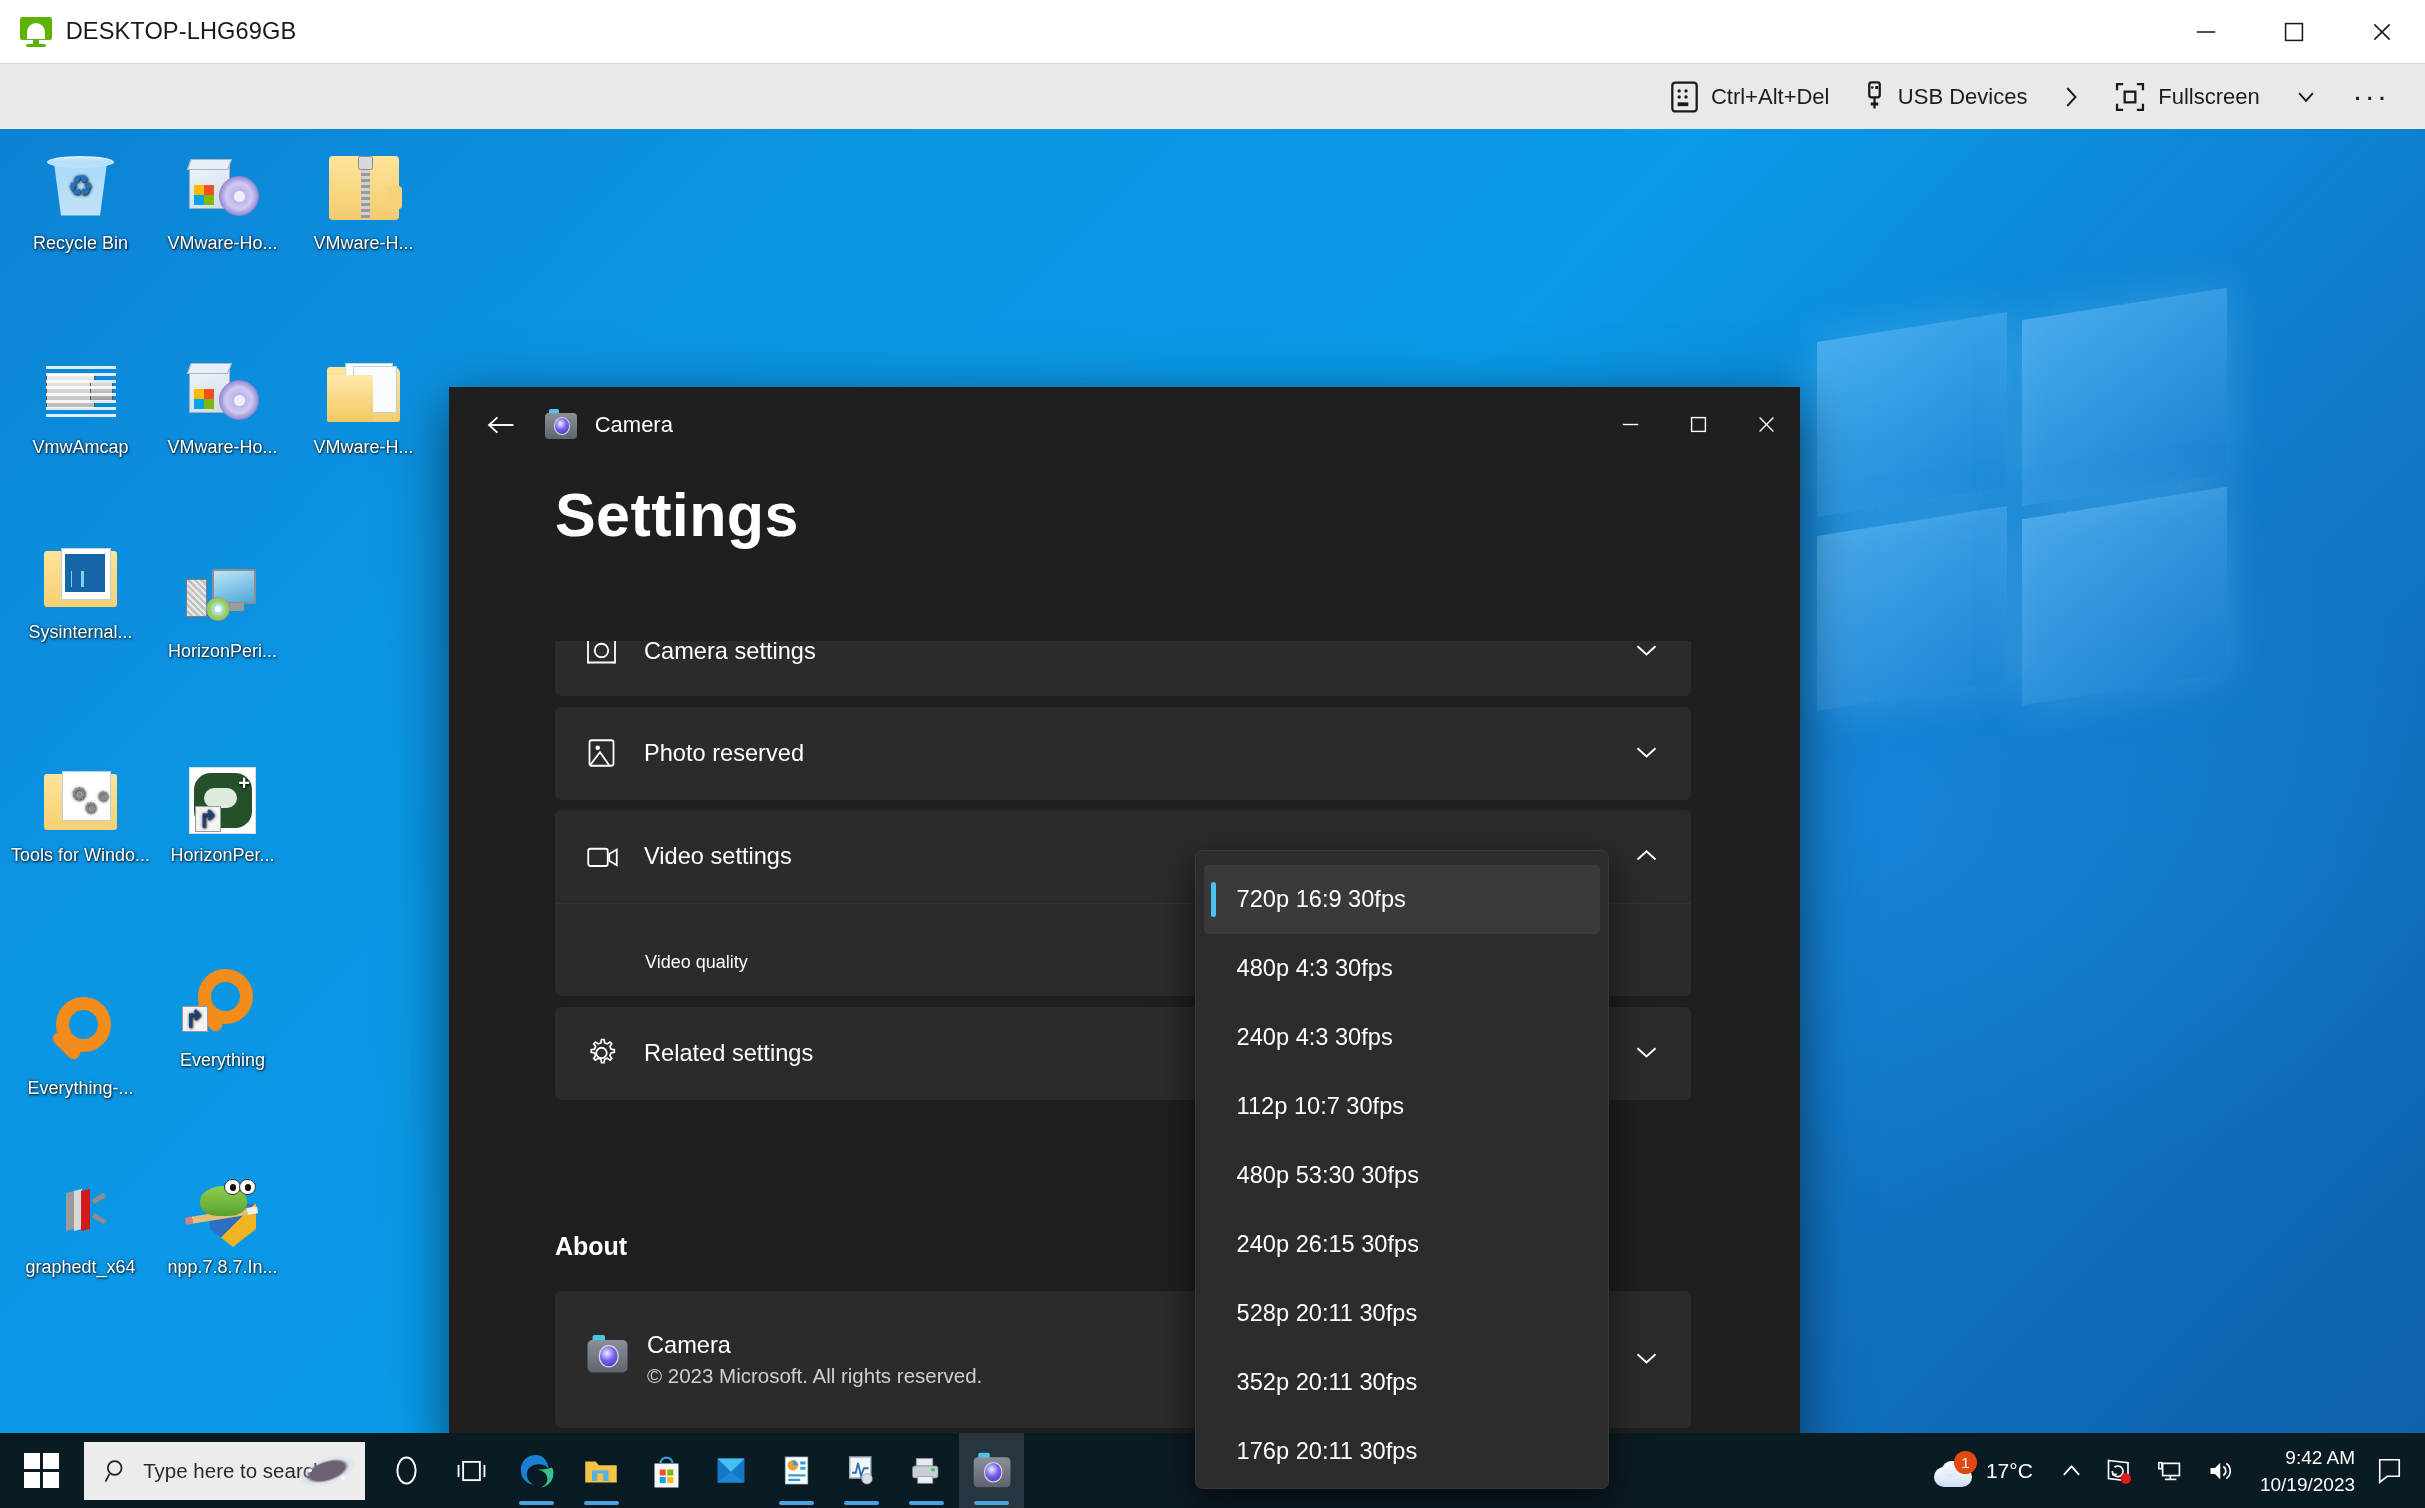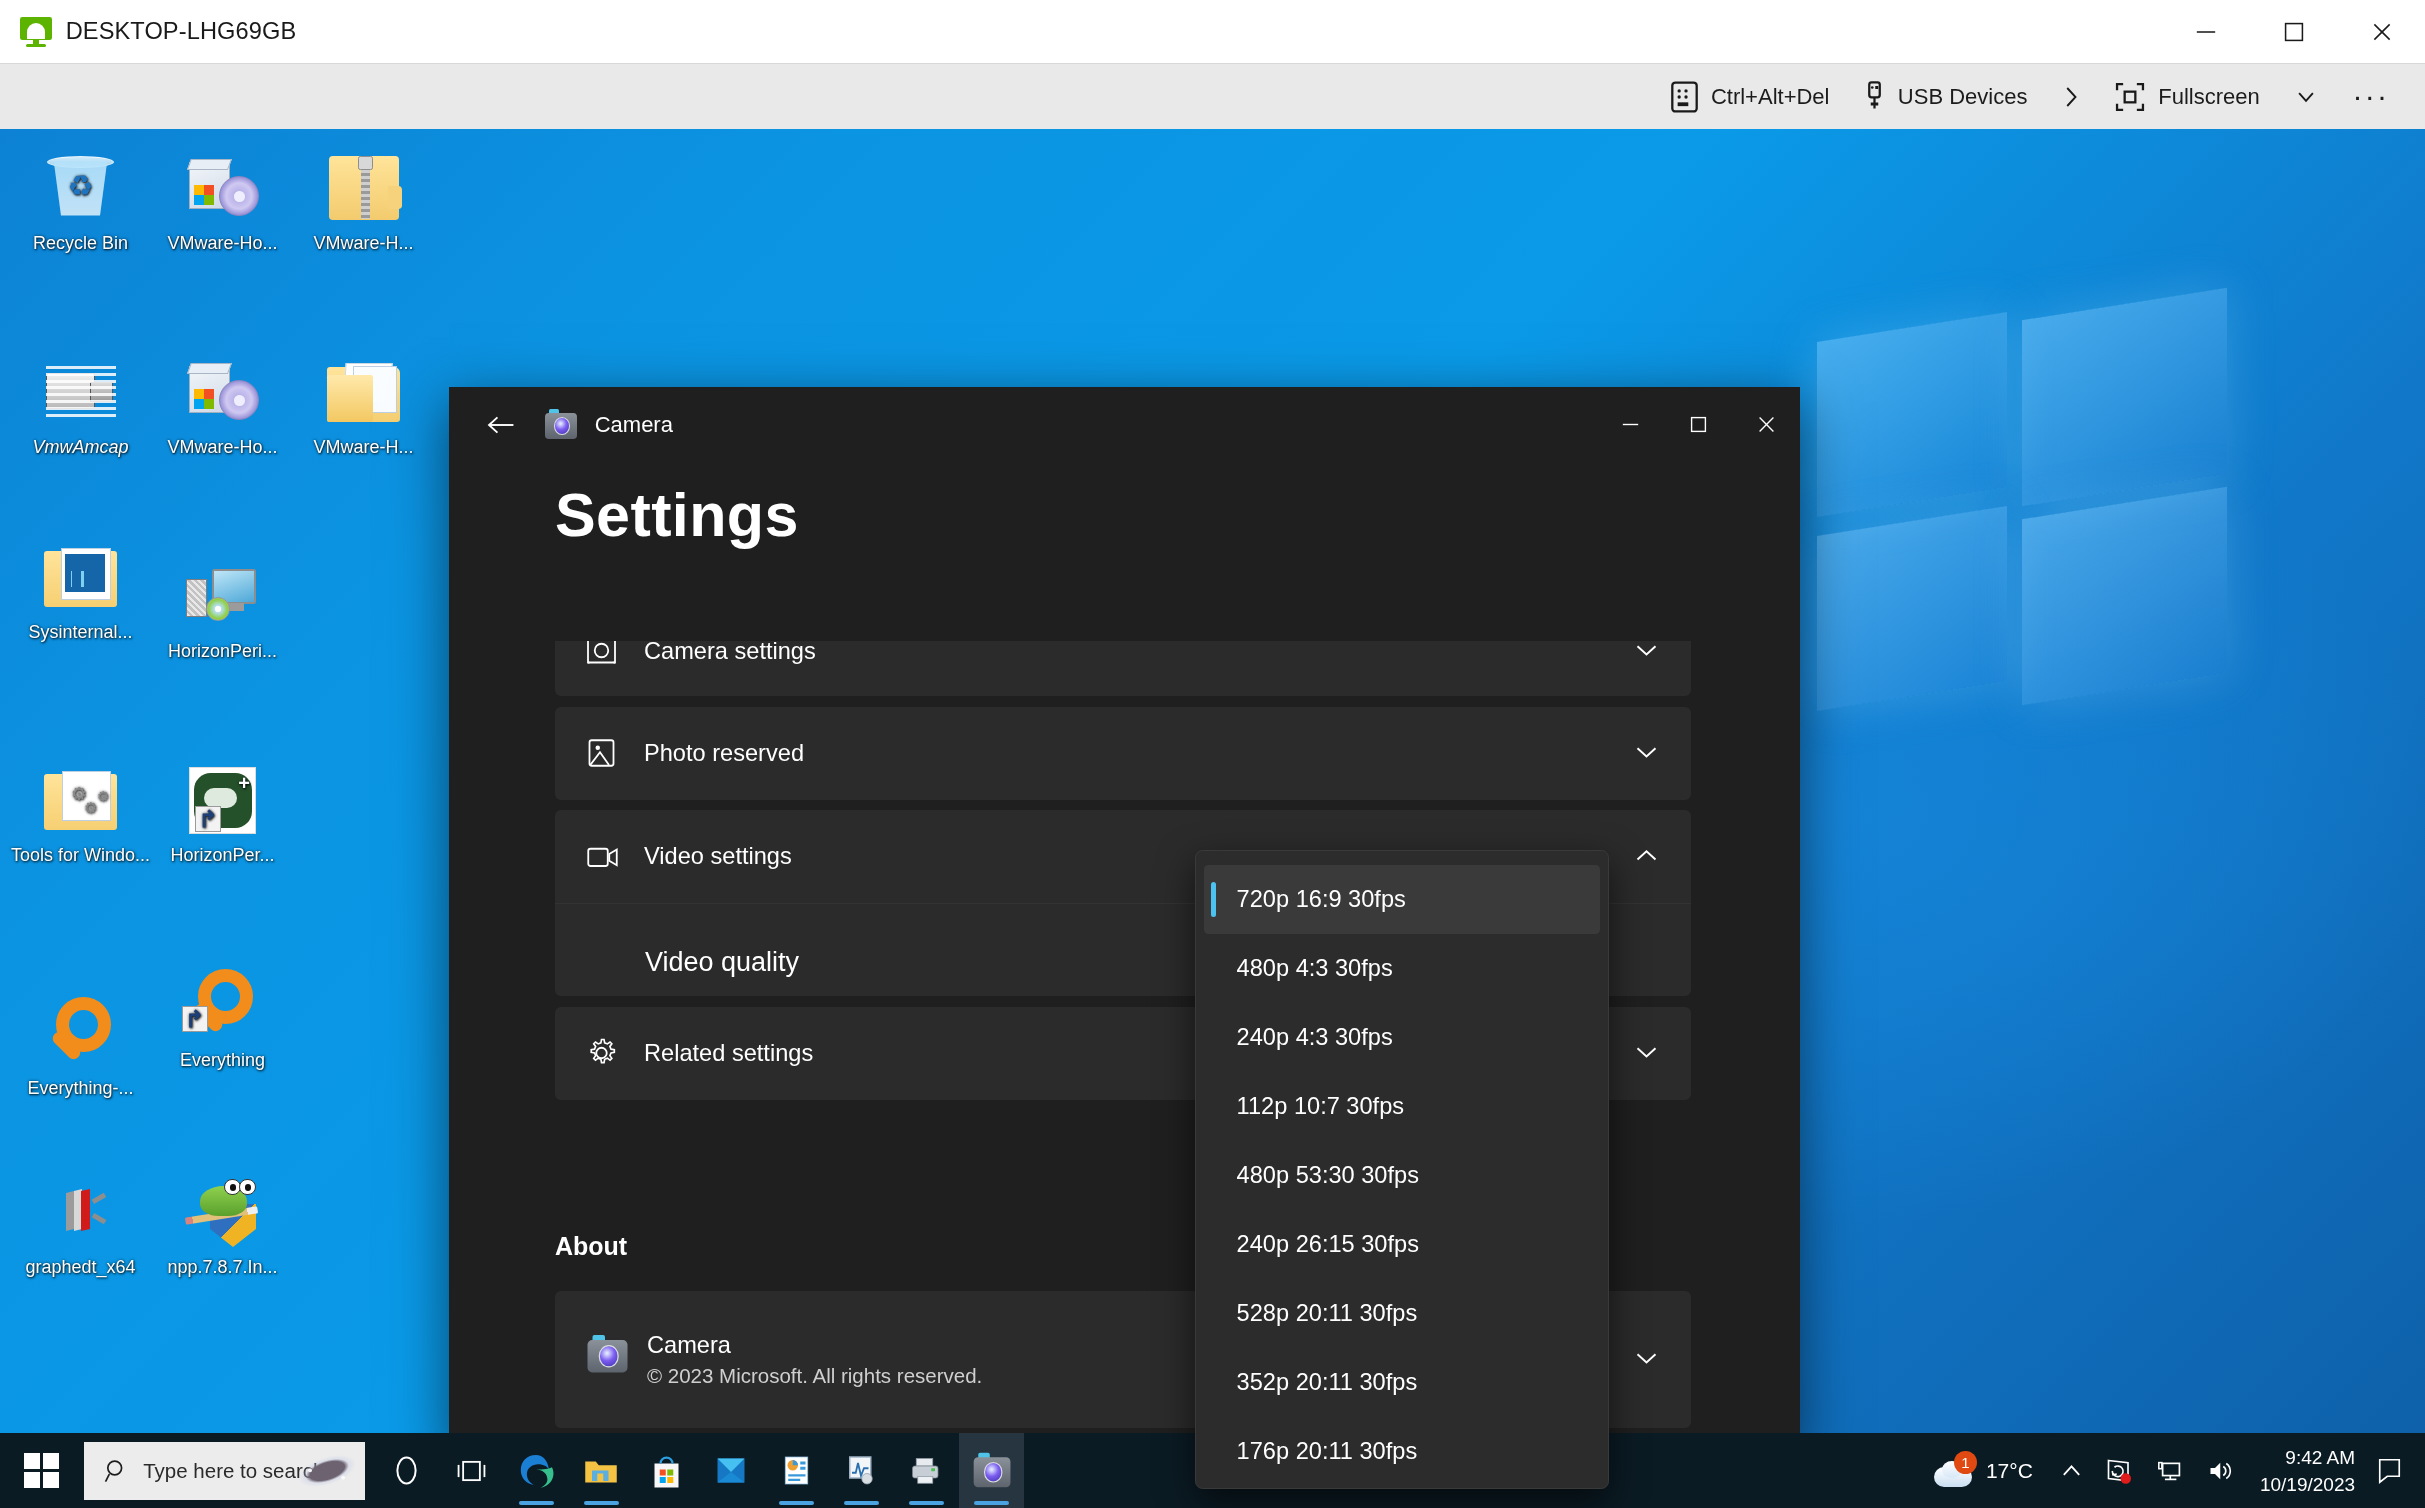--- a/index.html
+++ b/index.html
@@ -295,21 +295,21 @@
   .card-row{
     display:flex; align-items:center; height:93px; padding:0 30px;
   }
   .card.clip-top{ border-radius:0 0 6px 6px; margin-top:0; }
   .card-icon{ width:50px; display:flex; align-items:center; color:#fff; }
   .card-label{ color:#fff; font-size:23.6px; margin-left:9px; }
   .card-chevron{ margin-left:auto; color:#fff; }
   .sub-row{
     border-top:0.8px solid #333; height:93px; display:flex; align-items:center; padding:0 30px 0 90px;
   }
-  .sub-label{ color:#fff; font-size:27px;margin-top:24px; }
+  .sub-label{ color:#fff; font-size:18px;margin-top:24px; }
 
   .about-title{
     position:absolute; left:106px; top:770px; color:#fff; font-size:25px; font-weight:600;
   }
   .about-card{
     position:absolute; left:106px; top:829px; width:1136px; height:137px;
     background:#2b2b2b; border-radius:6px; display:flex; align-items:center; padding:0 30px;
   }
   .about-icon{ width:44px; height:44px; margin-right:18px; }
   .about-texts .t1{ color:#fff; font-size:23.6px; line-height:32px; }
@@ -515,21 +515,21 @@
       <div class="ic-zip">
           <div class="body"></div>
           <div class="tab"></div>
           <div class="zipper"></div>
           <div class="pull"></div>
         </div>
     </div>
     <span class="cap">VMware-H...</span>
   </div>
 
-  <div class="dicon" style="left:6px; top:219px;font-style:italic;">
+  <div class="dicon" style="left:6px; top:219px;">
     <div class="glyph">
       <div class="ic-cam">
           <div class="bd"></div>
           <div class="lens"></div>
           <div class="strip"></div>
         </div>
     </div>
     <span class="cap">VmwAmcap</span>
   </div>
 

